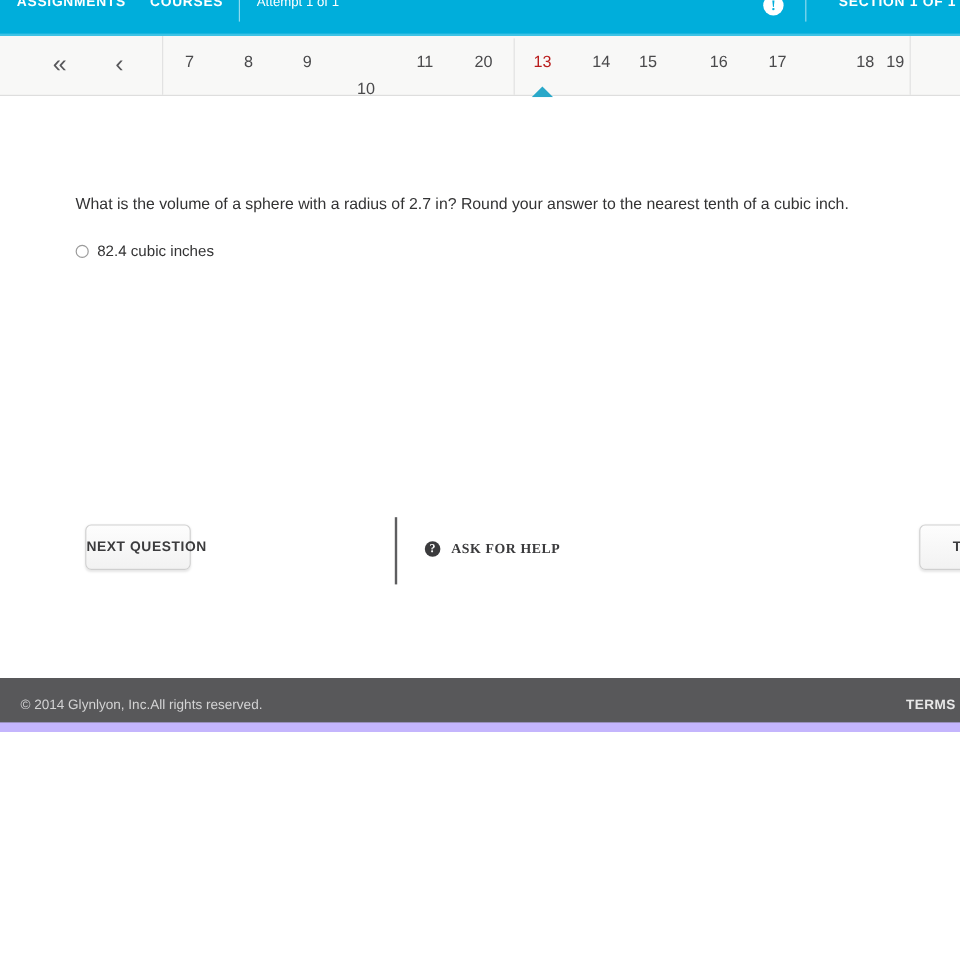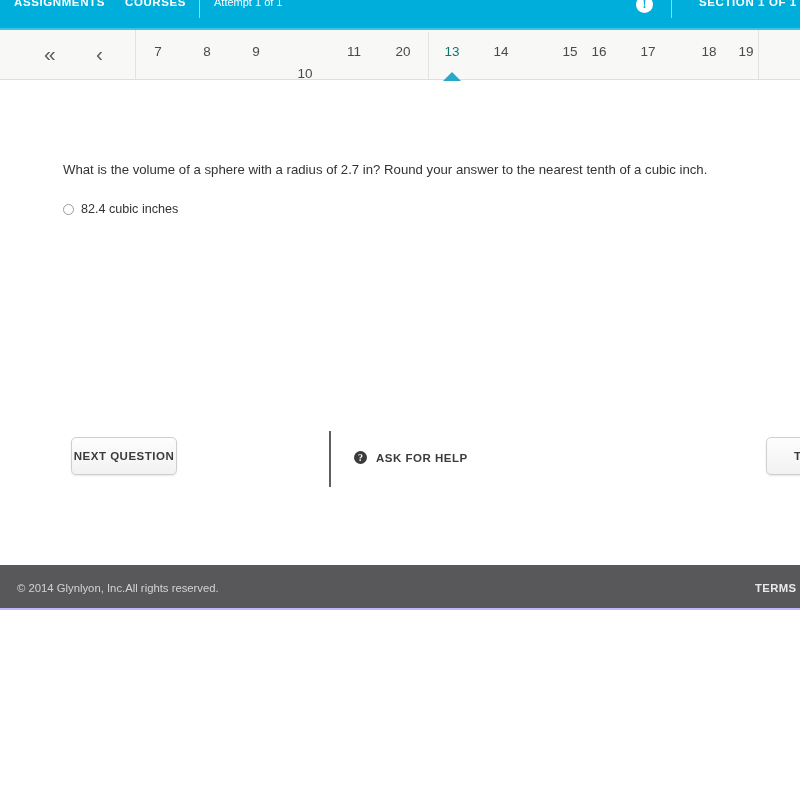--- a/index.html
+++ b/index.html
@@ -139,21 +139,21 @@
   .pnum {
     position: absolute;
     top: 14px;
     width: 50px;
     text-align: center;
     color: #4A4A4C;
     font-size: 13.5px;
     font-family: "Liberation Sans", sans-serif;
   }
   .pnum.active {
-    color: #0f766e;
+    color: #b91c1c;
     font-weight: normal;
   }
   .pnum-divider {
     position: absolute;
     top: 2px;
     width: 1px;
     height: 47px;
     background: #E2E2E2;
   }
   .pager-caret {
@@ -233,21 +233,21 @@
     letter-spacing: 0.5px;
     font-family: "Liberation Sans", sans-serif;
     text-align: center;
     box-shadow: 0 1px 2px rgba(0,0,0,0.10);
     box-sizing: border-box;
     white-space: nowrap;
   }
   .btn-next {
     left: 71px;
     top: 356px;
-    width: 106px;
+    width: 88px;
     height: 38px;
     line-height: 36px;
   }
   .btn-turnin {
     left: 766px;
     top: 356px;
     width: 106px;
     height: 38px;
     line-height: 36px;
   }
@@ -278,32 +278,32 @@
     line-height: 13px;
     text-align: center;
     font-family: "Liberation Serif", serif;
     margin-right: 9px;
   }
   .help-text {
     color: #3B3B3D;
     font-size: 11.5px;
     font-weight: bold;
     letter-spacing: 0.5px;
-    font-family: Liberation Sans, sans-serif;
+    font-family: Liberation Serif, serif;
     white-space: nowrap;
   }
 
   
   .footer {
     position: absolute;
     top: 565px; left: 0;
     width: 800px;
     height: 45px;
     background: #58585A;
-    border-bottom: 2px solid #c4b5fd;
+    border-bottom: 8px solid #c4b5fd;
     box-sizing: border-box;
   }
   .footer-copy {
     position: absolute;
     left: 17px;
     top: 17px;
     color: #D3D3D4;
     font-size: 11.3px;
     font-family: "Liberation Sans", sans-serif;
     white-space: nowrap;
@@ -355,24 +355,24 @@
         <span class="pnum" style="left: -3px;">7</span>
         <span class="pnum" style="left: 46px;">8</span>
         <span class="pnum" style="left: 95px;">9</span>
         <span class="pnum" style="left: 144px; margin-top: 22px;">10</span>
         <span class="pnum" style="left: 193px;">11</span>
         <span class="pnum" style="left: 242px;">20</span>
         <span class="pnum active" style="left: 291px;">13</span>
         <span class="pnum-divider" style="left: 292px;"></span>
         <span class="pager-caret" style="left: 307px;"></span>
         <span class="pnum" style="left: 340px;">14</span>
-        <span class="pnum" style="left: 409px;">15</span>
+        <span class="pnum" style="left: 379px;">15</span>
         <span class="pnum" style="left: 438px;">16</span>
         <span class="pnum" style="left: 487px;">17</span>
-        <span class="pnum" style="left: 548px;">18</span>
+        <span class="pnum" style="left: 560px;">18</span>
         <span class="pnum" style="left: 585px;">19</span>
       </div>
     <div class="pager-rightcell"></div>
   </div>
 
   <div class="content">
 
     <div class="question-text">What is the volume of a sphere with a radius of 2.7 in? Round your answer to the nearest tenth of a cubic inch.</div>
 
     <div class="options" id="options-list">

